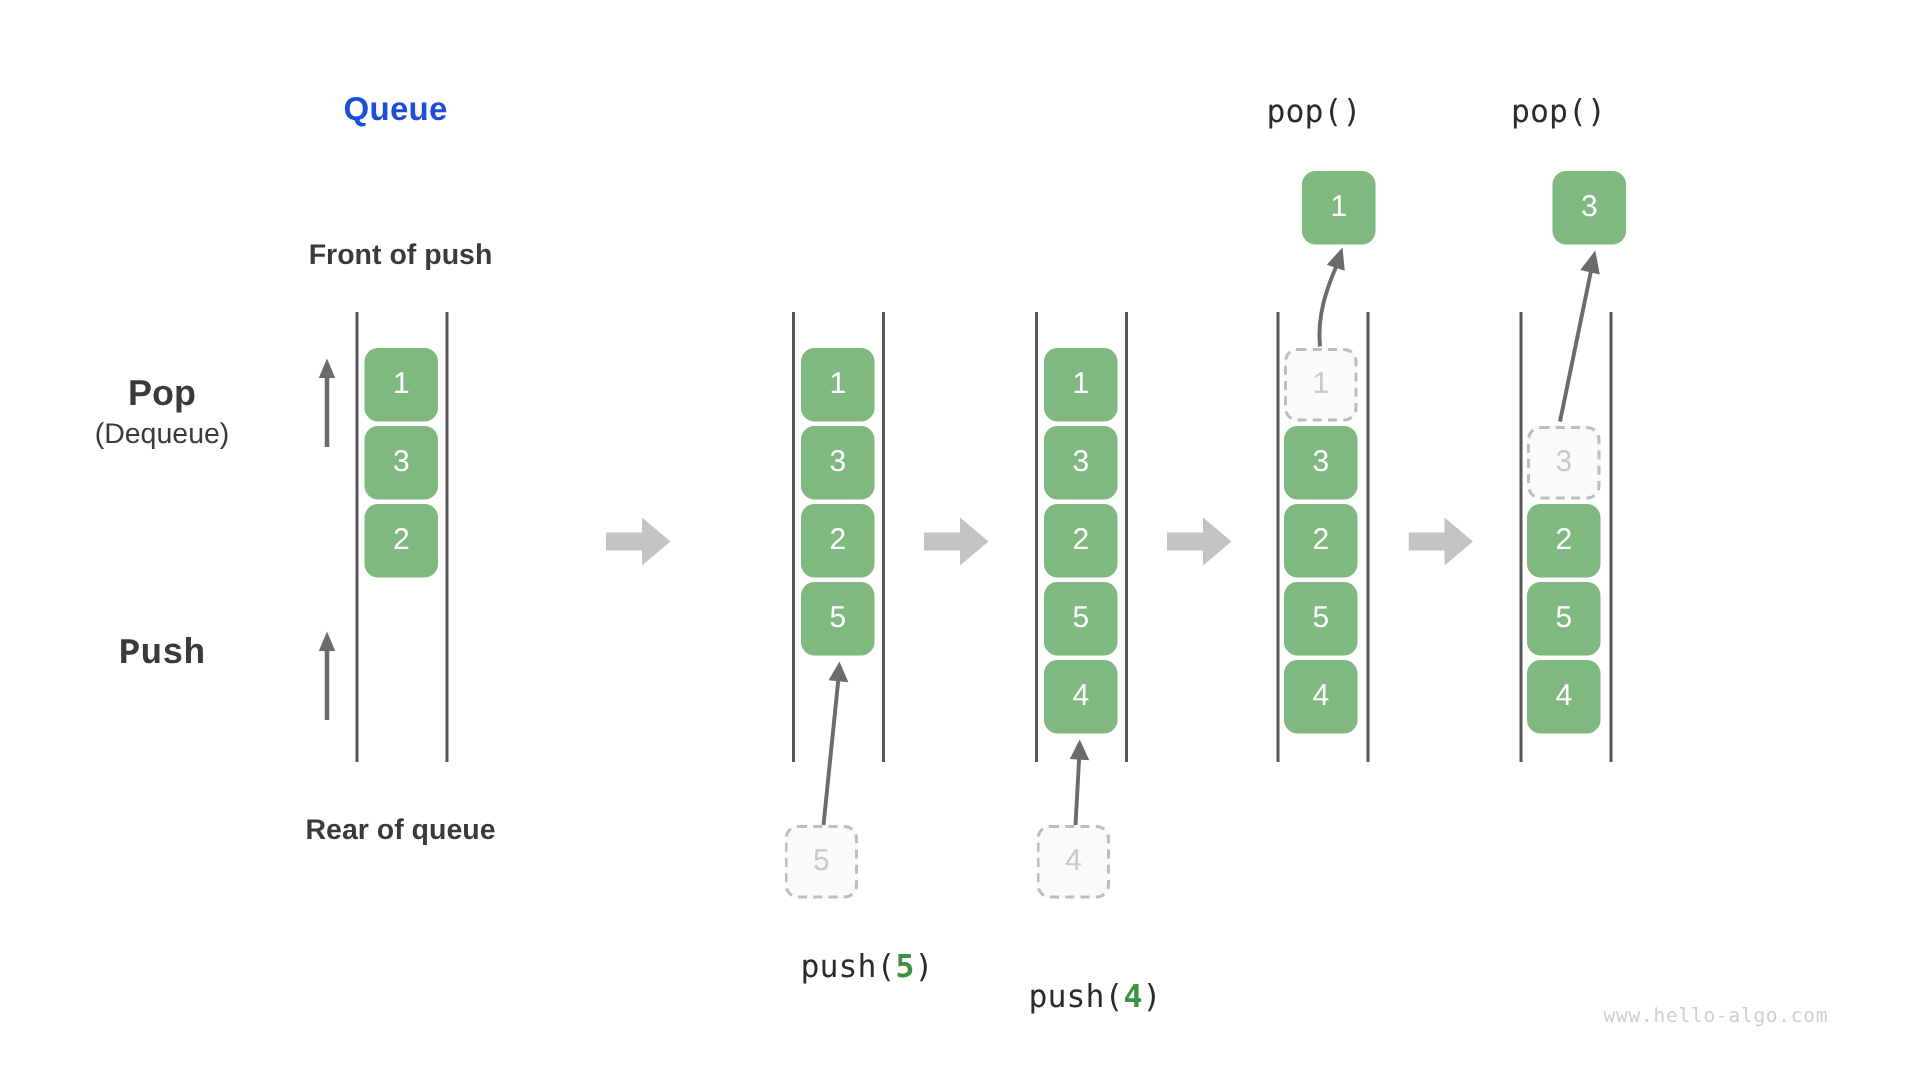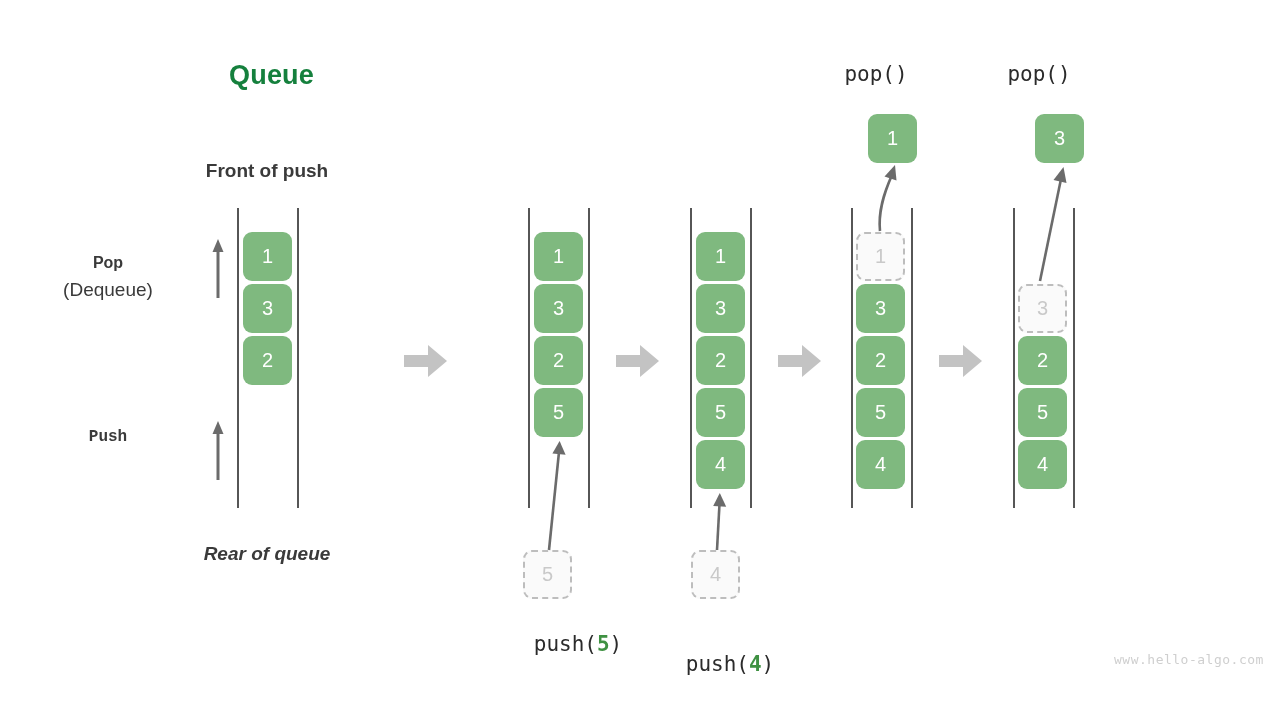--- a/index.html
+++ b/index.html
@@ -17,43 +17,43 @@
   }
   .stage {
     position: absolute;
     left: 0; top: 0;
     width: 1280px;
     height: 720px;
   }
   
   .title {
     position: absolute;
-    font-size: 27px;
+    font-size: 22px;
     font-weight: bold;
-    color: #15803d;
+    color: #1d4ed8;
     white-space: nowrap;
     letter-spacing: .2px;
   }
   .hdr {
     position: absolute;
     font-size: 19px;
     font-weight: bold;
     color: #3a3a3a;
     white-space: nowrap;
     text-align: center;
   }
   .side-label {
     position: absolute;
     width: 170px;
     text-align: center;
     white-space: nowrap;
   }
   .side-label .big {
     display: block;
-    font-size: 16px;
+    font-size: 24px;
     font-weight: bold;
     color: #3a3a3a;
     line-height: 26px;
   }
   .side-label .sub {
     display: block;
     font-size: 19px;
     font-weight: normal;
     color: #3a3a3a;
     line-height: 28px;
@@ -111,21 +111,21 @@
   .thin-arrow { position: absolute; overflow: visible; }
 </style>
 </head>
 <body>
 
 <div class="stage">
 
   <div class="title" style="left:229px; top:60px;">Queue</div>
 
   <div class="hdr" style="left:162px; top:160px; width:210px;">Front of push</div>
-  <div class="hdr" style="left:162px; top:543px; width:210px;font-style:italic;">Rear of queue</div>
+  <div class="hdr" style="left:162px; top:543px; width:210px;">Rear of queue</div>
 
   <div class="side-label" style="left:23px; top:250px;">
     <span class="big">Pop</span>
     <span class="sub">(Dequeue)</span>
   </div>
   <div class="side-label" style="left:23px; top:424px;font-family:Liberation Mono, monospace;">
     <span class="big">Push</span>
   </div>
 
   <svg class="thin-arrow" style="left:205px; top:238px;" width="26" height="62">
@@ -231,15 +231,15 @@
     <div class="cell" style="left:1018px; top:440px;">4</div>
 
     <div class="cell" style="left:1035px; top:114px;">3</div>
     <svg class="thin-arrow" style="left:1013px; top:163px;" width="70" height="122">
       <line x1="27" y1="118" x2="48" y2="16" stroke="#6b6b6b" stroke-width="2.6"></line>
       <polygon points="50.5,4 40.5,17 53.5,20" fill="#6b6b6b"></polygon>
     </svg>
     <div class="mono" style="left:974px; top:62px; width:130px;">pop()</div>
   </div>
 
-  <div class="watermark" style="left:1069px; top:652px;margin-left:45px;">www.hello-algo.com</div>
+  <div class="watermark" style="left:1069px; top:670px;">www.hello-algo.com</div>
 
 </div>
 
 </body></html>

